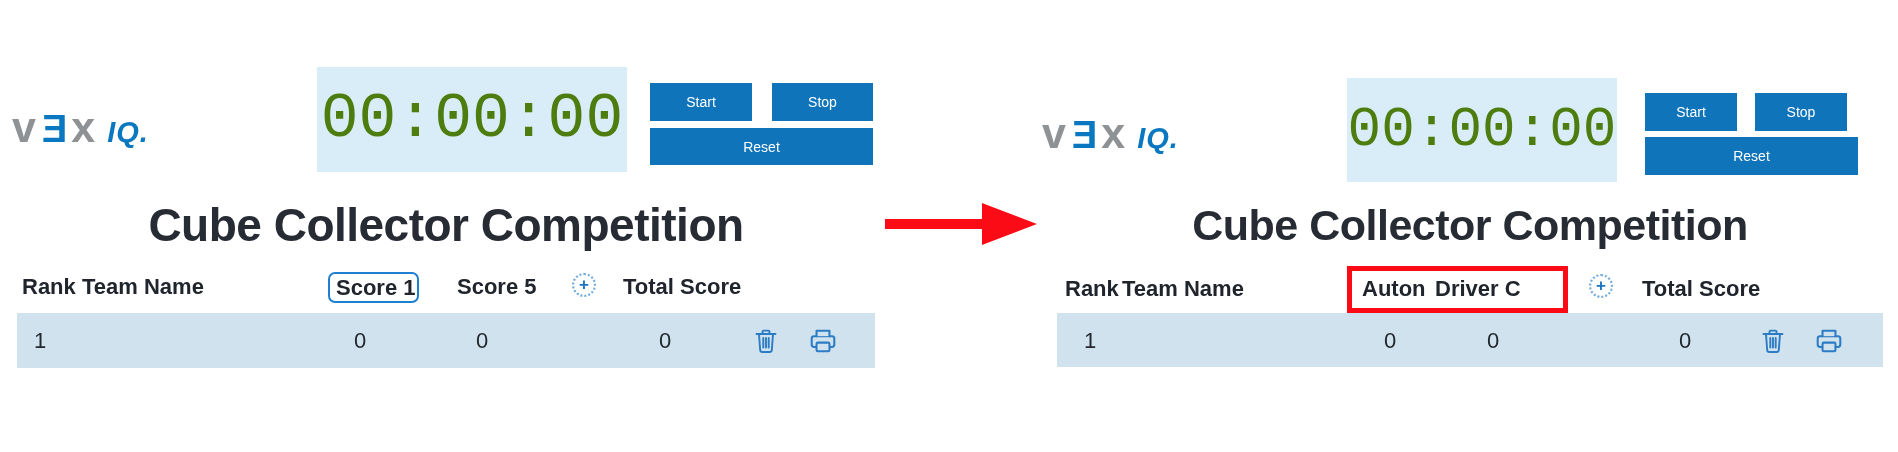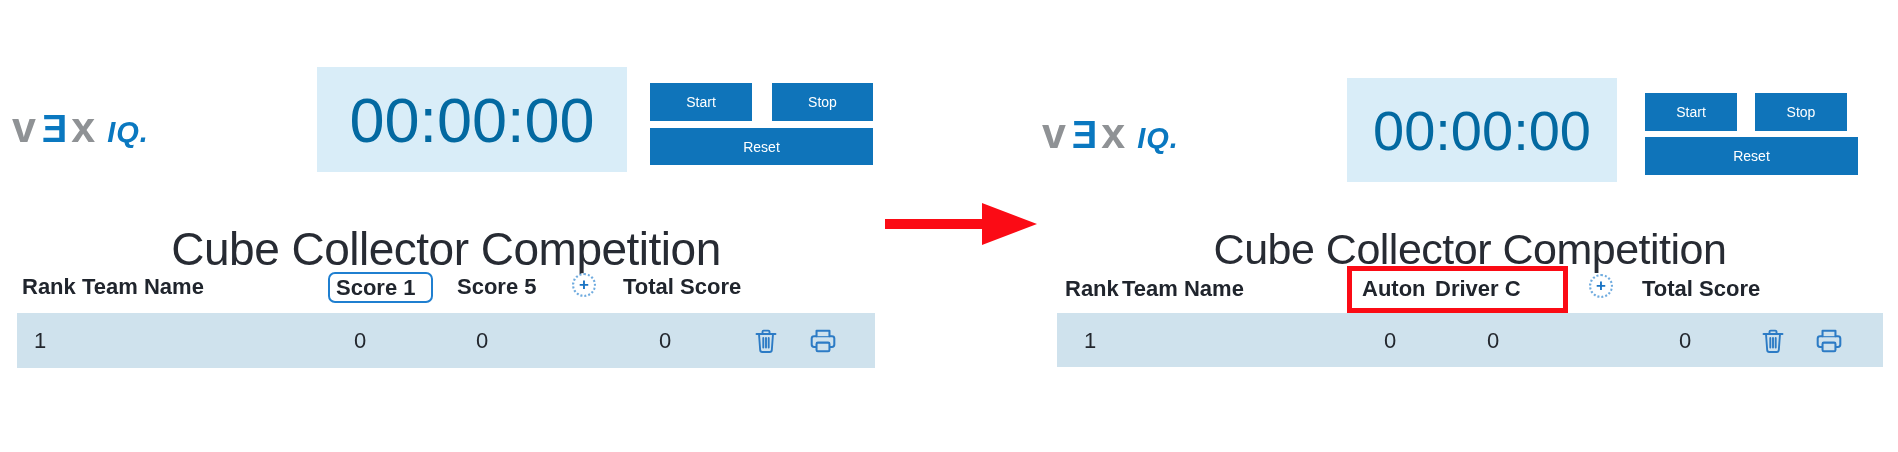--- a/index.html
+++ b/index.html
@@ -9,36 +9,36 @@
   .abs { position:absolute; }
 
   
   .logo { display:flex; align-items:baseline; white-space:nowrap; }
   .lv { font-size:43px; font-weight:700; color:#8f9295; line-height:1; letter-spacing:2px; }
   .le { font-size:38px; font-weight:700; color:#0a78c0; line-height:1; margin:0 4px; }
   .le .flip { display:inline-block; transform:scaleX(-1); }
   .liq { font-size:29px; font-weight:700; font-style:italic; color:#0a78c0; margin-left:10px; letter-spacing:1px; }
 
   
-  .timer-box { background:#d9edf8; color:#0369a1; font-family:Liberation Sans, sans-serif;
+  .timer-box { background:#d9edf8; color:#4d7c0f; font-family:Liberation Mono, monospace;
                display:flex; align-items:center; justify-content:center; white-space:nowrap; }
   .timer-l { left:317px; top:67px; width:310px; height:105px; font-size:63px; }
   .timer-r { left:1347px; top:78px; width:270px; height:104px; font-size:56px; }
 
   
   .btn { background:#0f74ba; color:#ffffff; font-size:14px; font-family:inherit; border:none;
          display:flex; align-items:center; justify-content:center; cursor:pointer; }
 
   
-  .title { font-weight:400; color:#272b33; text-align:center; white-space:nowrap; letter-spacing:-0.5px;margin-top:24px; }
+  .title { font-weight:700; color:#272b33; text-align:center; white-space:nowrap; letter-spacing:-0.5px; }
 
   
   .hdr { font-weight:600; color:#20252d; font-size:22px; line-height:30px; white-space:nowrap; }
   .hdr-bold { font-weight:700; }
-  .score1-box { width:105px; height:31px; border:2.5px solid #1f7fd0; border-radius:7px;
+  .score1-box { width:91px; height:31px; border:2.5px solid #1f7fd0; border-radius:7px;
                 display:flex; align-items:center; padding-left:6px; background:#ffffff; }
   .red-box { border:5px solid #fb0b15; background:transparent; }
   .plus { width:24px; height:24px; border:2px dotted #6fabdf; border-radius:50%;
           display:flex; align-items:center; justify-content:center; cursor:pointer; background:#fff; }
   .plus-glyph { color:#1a74c4; font-size:17px; font-weight:700; line-height:1; margin-top:-1px; }
 
   
   .rowbg { background:#cfe2ed; }
   .cell { top:313px; height:55px; display:flex; align-items:center; font-size:22px; color:#23272e; white-space:nowrap; }
   .cell.num { justify-content:center; }

